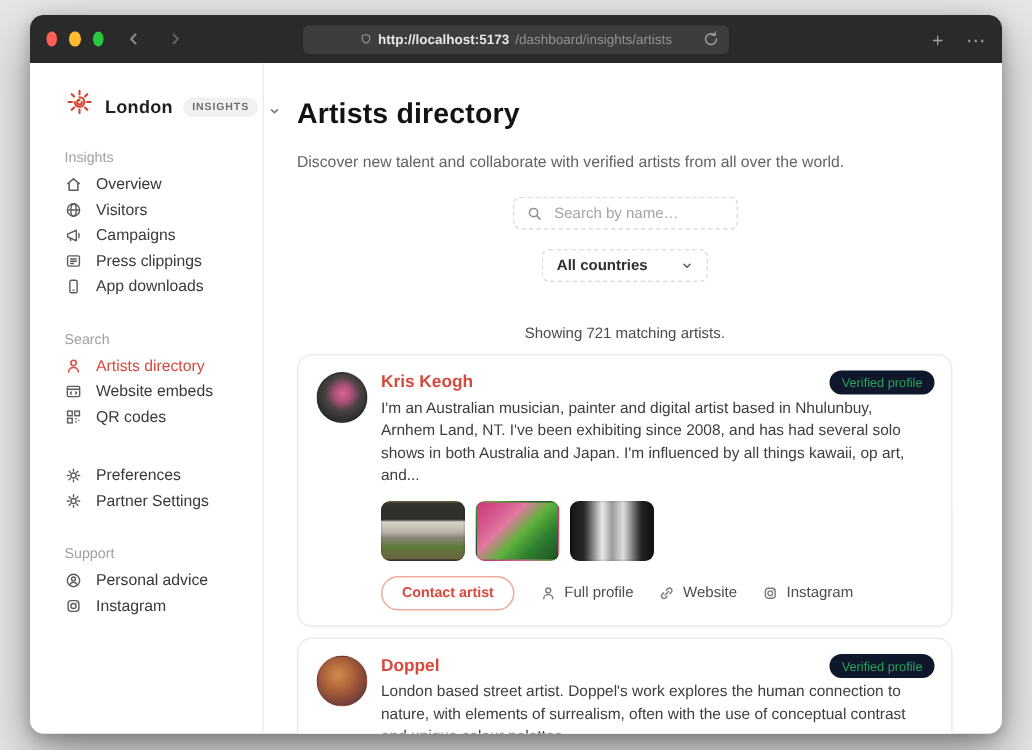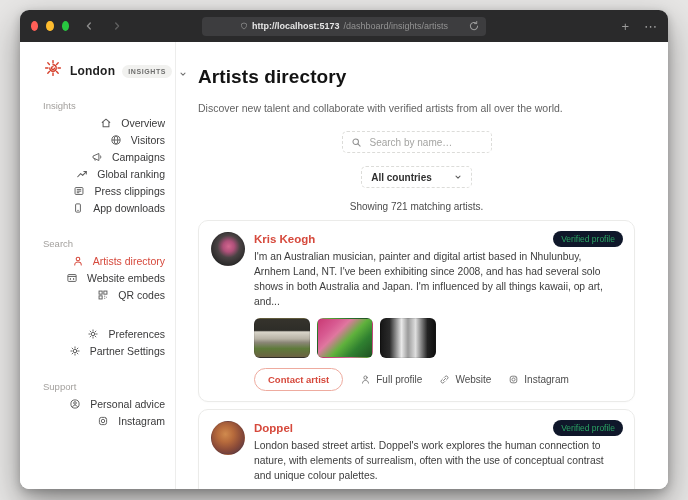--- a/index.html
+++ b/index.html
@@ -32,37 +32,37 @@
   
   .app{display:flex;height:451px;background:#fff;}
   
   .sidebar{width:156px;flex-shrink:0;border-right:1px solid #ededec;box-sizing:border-box;padding:16px 10px 0 23px;}
   .brand{display:flex;align-items:flex-end;gap:7px;height:20px;}
   .brand-name{font-size:12px;font-weight:bold;color:#1f1f1f;letter-spacing:.2px;}
   .brand-badge{font-size:7px;font-weight:bold;letter-spacing:.6px;color:#6f6f6e;background:#f1f1ef;border-radius:8px;padding:3px 6px;}
   .brand-chevron{color:#707070;display:flex;}
   .section{margin-top:22px;}
   .section-label{font-size:9.5px;color:#a3a09d;height:14px;}
-  .nav-item{display:flex;align-items:center;gap:9px;height:17px;font-size:10.5px;color:#39393a;cursor:pointer;justify-content:flex-end;}
+  .nav-item{display:flex;align-items:center;gap:9px;height:17px;font-size:10.5px;color:#39393a;cursor:pointer;}
   .nav-item .nicon{display:flex;align-items:center;color:#5c5c5c;}
   .nav-item.active,.nav-item.active .nicon{color:#d6493c;}
   
   .main{flex:1;box-sizing:border-box;padding:24px 33px 0 22px;overflow:hidden;}
   .page-title{font-size:19px;font-weight:800;color:#131313;letter-spacing:.1px;}
   .page-subtitle{margin-top:14px;font-size:10.5px;color:#636363;}
   .controls{margin-top:17px;display:flex;align-items:center;gap:13px;flex-direction:column;}
   .searchbox{width:150px;height:22px;border:1px dashed #dcdcd9;border-radius:5px;background:#fff;
     display:flex;align-items:center;gap:6px;padding:0 8px;box-sizing:border-box;color:#8f8f8f;}
   .searchbox input{border:0;outline:0;background:transparent;width:100%;font-size:10px;color:#3c3c3c;font-family:inherit;}
   .searchbox input::placeholder{color:#a4a4a2;}
   .selectbox{height:22px;border:1px dashed #dcdcd9;border-radius:5px;display:flex;align-items:center;
     padding:0 9px;box-sizing:border-box;gap:22px;cursor:pointer;}
   .selectbox .sel-val{font-size:10px;font-weight:bold;color:#2f2f2f;}
   .selectbox .sel-chev{color:#5d5d5d;display:flex;}
-  .results-text{font-size:10px;color:#4c4c4c;}
+  .results-text{font-size:10px;color:#4c4c4c;margin-top:16px;}
   
   .card{margin-top:7px;border:1px solid #ebebe9;border-radius:10px;background:#fff;position:relative;
     padding:11px 12px 10px 12px;box-shadow:0 1px 2px rgba(0,0,0,.02);}
   .card.first{margin-top:8px;}
   .card-grid{display:flex;gap:9px;}
   .avatar{width:34px;height:34px;border-radius:50%;flex-shrink:0;border:1px solid rgba(0,0,0,.05);box-sizing:border-box;}
   .card-body{flex:1;min-width:0;padding-top:1px;}
   .card-name{font-size:11.5px;font-weight:bold;color:#d6493c;}
   .card-bio{margin-top:5px;font-size:10.3px;line-height:1.45;color:#3d3d3d;padding-right:4px;}
   .badge{position:absolute;top:10px;right:11px;font-size:8.5px;color:#2aa263;background:#0f172a;
@@ -169,29 +169,20 @@
         </div>
         <div class="nav-item">
           <span class="nicon">
               <svg width="12" height="12" viewBox="0 0 14 14" fill="none" stroke="currentColor" stroke-width="1.1" stroke-linejoin="round">
                 <path d="M2.4 5.9 v2.2 l6.8 3 V2.9 Z"></path>
                 <path d="M4.2 8.7 l.7 2.6"></path>
                 <path d="M10.8 5.2 c.8.6.8 3 0 3.6"></path>
               </svg>
             </span>
           <span>Campaigns</span>
-        </div>
-        <div class="nav-item">
-          <span class="nicon">
-              <svg width="12" height="12" viewBox="0 0 14 14" fill="none" stroke="currentColor" stroke-width="1.2" stroke-linecap="round" stroke-linejoin="round">
-                <polyline points="2,10.2 5.4,6.6 7.8,8.6 12,4.2"></polyline>
-                <polyline points="9.2,4.2 12,4.2 12,7"></polyline>
-              </svg>
-            </span>
-          <span>Global ranking</span>
         </div>
         <div class="nav-item">
           <span class="nicon">
               <svg width="12" height="12" viewBox="0 0 14 14" fill="none" stroke="currentColor" stroke-width="1.1" stroke-linejoin="round">
                 <rect x="2.4" y="3" width="9.2" height="8" rx="1"></rect>
                 <line x1="4.4" y1="5.4" x2="9.6" y2="5.4"></line>
                 <line x1="4.4" y1="7.2" x2="9.6" y2="7.2"></line>
                 <line x1="4.4" y1="9" x2="7.4" y2="9"></line>
               </svg>
             </span>

